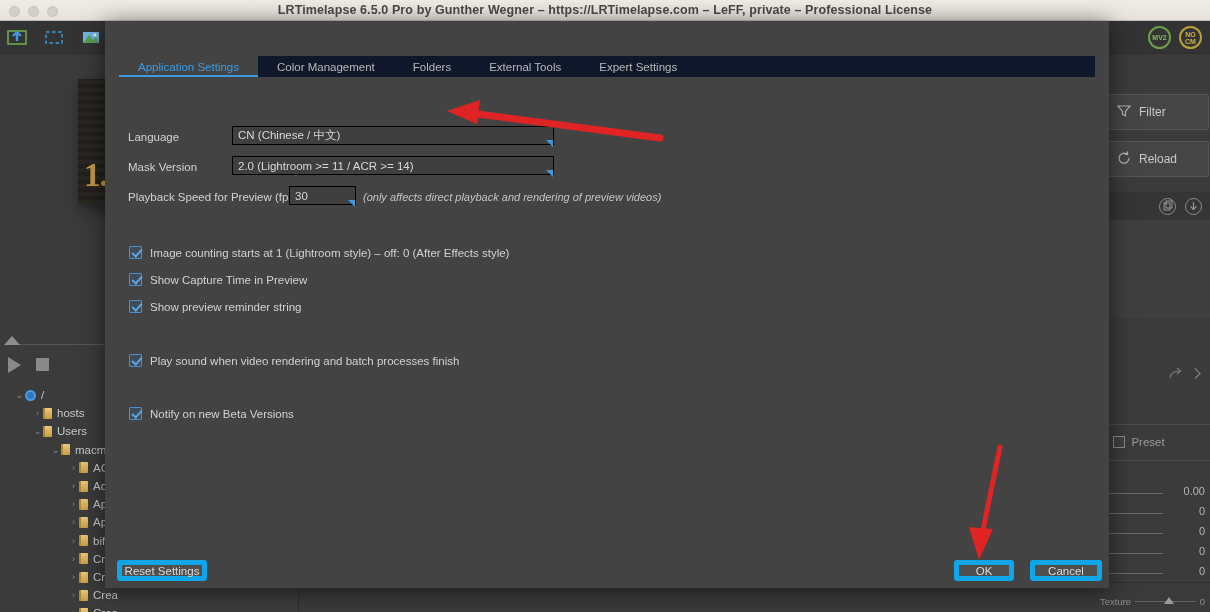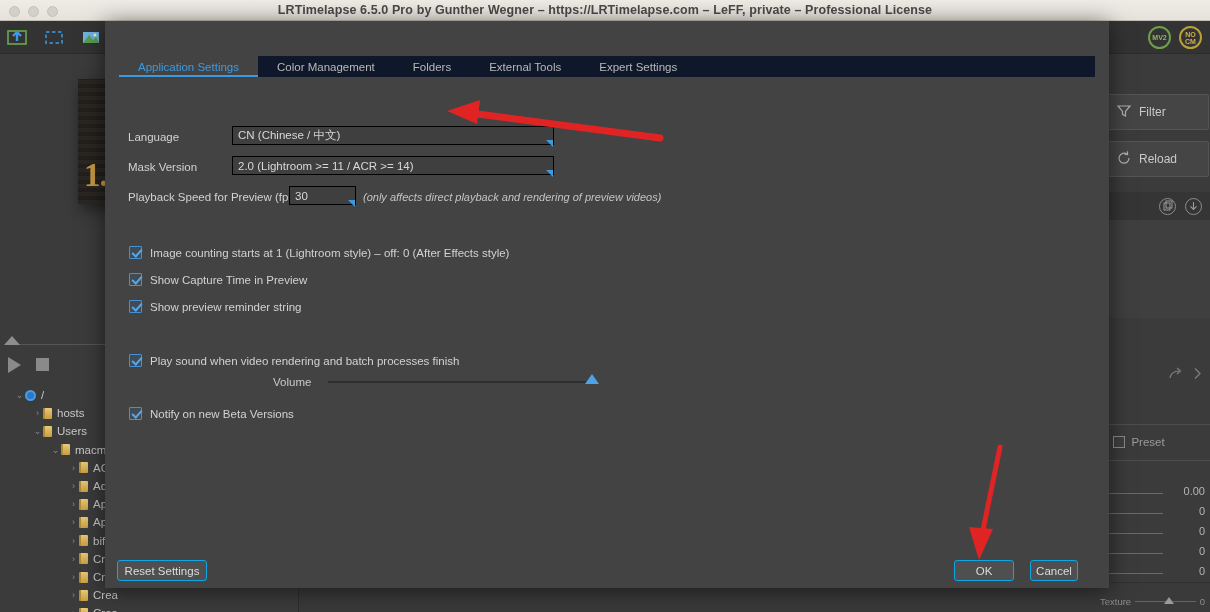--- a/index.html
+++ b/index.html
@@ -168,21 +168,21 @@
   }
   .cblabel { font-size: 11.5px; color: #d2d2d2; white-space: nowrap; }
 
   .volrow { position: absolute; left: 168px; top: 355px; display: flex; align-items: center; }
   .vol-lbl { font-size: 11.5px; color: #c9c9c9; margin-right: 17px; }
   .vol-track { width: 265px; height: 2px; background: #2e2e2e; position: relative; }
   .vol-knob { position: absolute; right: -6px; top: -7px; width: 0; height: 0; border-left: 7px solid transparent; border-right: 7px solid transparent; border-bottom: 10px solid #4ea3e8; }
 
   .dlgbtn {
     position: absolute; height: 21px; background: #4f4f4f;
-    border: 1px solid #0ea5e9; border-radius: 3px; color: #dcdcdc;
+    border: 5px solid #0ea5e9; border-radius: 3px; color: #dcdcdc;
     font-size: 11.5px; display: flex; align-items: center; justify-content: center;
   }
 
   
   .arrow-svg { position: absolute; left: 0; top: 0; pointer-events: none; }
 </style>
 </head>
 <body>
 
 <div id="app">
@@ -447,35 +447,29 @@
         </div>
         <div class="cbrow" style="left:24px; top:279px">
           <span class="cb on"></span>
           <span class="cblabel">Show preview reminder string</span>
         </div>
         <div class="cbrow" style="left:24px; top:333px">
           <span class="cb on"></span>
           <span class="cblabel">Play sound when video rendering and batch processes finish</span>
         </div>
 
-        <div class="volrow">
-          <span class="vol-lbl">Volume</span>
-          <span class="vol-track">
-            <span class="vol-knob"></span>
-          </span>
-        </div>
 
         <div class="cbrow" style="left:24px; top:386px">
           <span class="cb on"></span>
           <span class="cblabel">Notify on new Beta Versions</span>
         </div>
 
         <div class="dlgbtn" style="left:12px; top:539px; width:90px">Reset Settings</div>
         <div class="dlgbtn" style="left:849px; top:539px; width:60px">OK</div>
-        <div class="dlgbtn" style="left:925px; top:539px; width:48px">Cancel</div>
+        <div class="dlgbtn" style="left:925px; top:539px; width:72px">Cancel</div>
       </div>
     </div>
   </div>
 
   <svg class="arrow-svg" width="1210" height="612">
     <g>
       <line x1="660" y1="138" x2="470" y2="113" stroke="#e02424" stroke-width="7" stroke-linecap="round"></line>
       <polygon points="447,111 480,100 477,124" fill="#e02424"></polygon>
     </g>
     <g>

